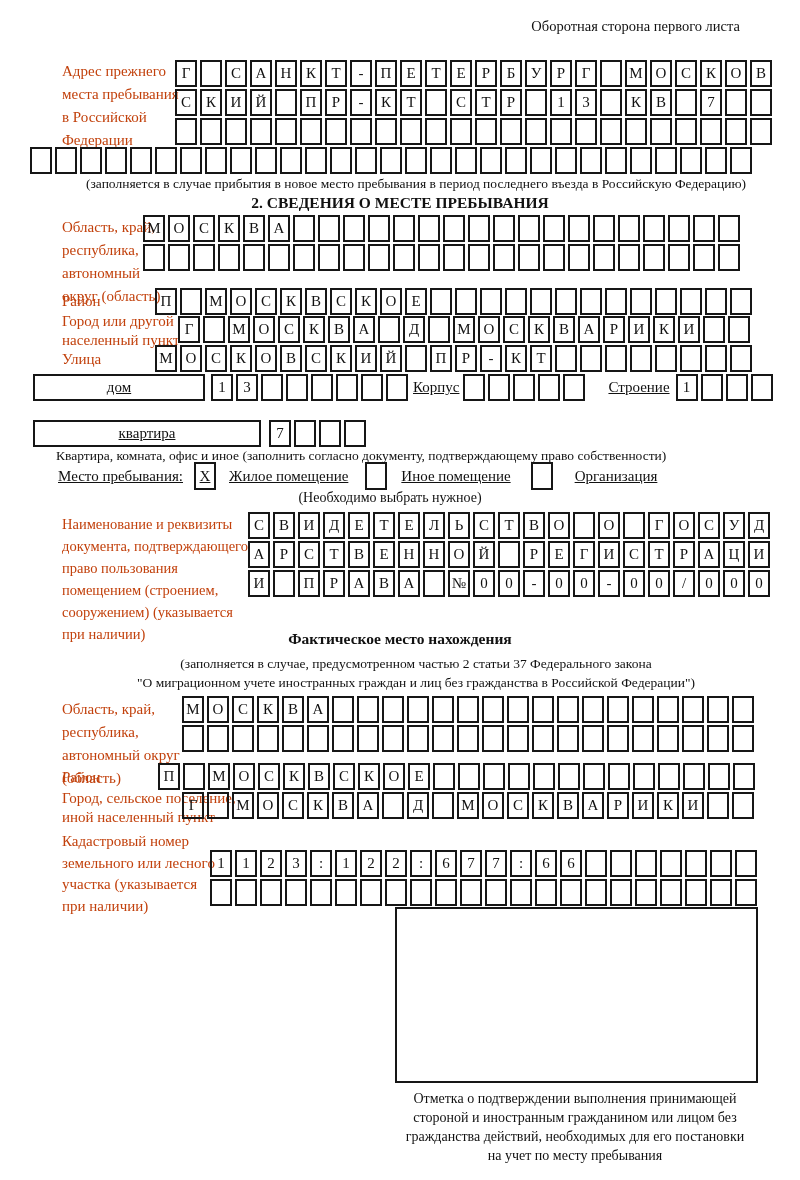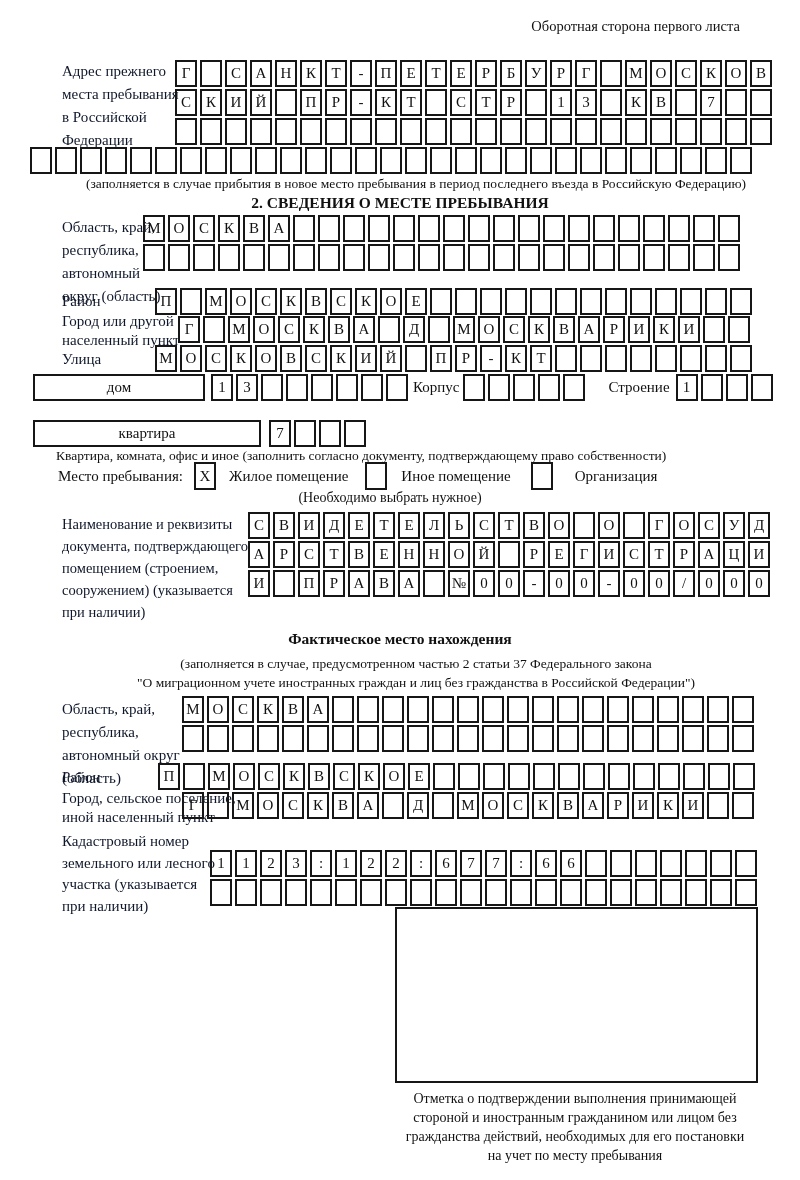--- a/index.html
+++ b/index.html
@@ -1,29 +1,29 @@
 <!DOCTYPE html>
 <html><head>
 <meta charset="utf-8">
 <style>
   html,body{margin:0;padding:0;background:#fff;}
   .page{position:relative;width:800px;height:1180px;background:#fff;color:#111;
         font-family:"Liberation Serif", "DejaVu Serif", serif;overflow:hidden;}
   .abs{position:absolute;}
-  .lbl{font-size:15px;line-height:23px;color:#0f172a;}
+  .lbl{font-size:15px;line-height:23px;color:#c2410c;}
   .lbl .ln{white-space:nowrap;}
   .note{font-size:13.5px;text-align:center;width:800px;left:16px;}
   .titlebar{font-size:15.5px;font-weight:bold;text-align:center;width:800px;left:0;}
   .cellrow{white-space:nowrap;height:27px;}
   .cell{display:inline-block;box-sizing:border-box;width:22px;height:27px;border:2px solid #161616;
         margin-right:3px;text-align:center;font-size:15px;line-height:23px;vertical-align:top;
         font-family:"Liberation Serif", serif;}
   .bigbox{display:inline-block;box-sizing:border-box;height:27px;border:2px solid #161616;
         text-align:center;font-size:15px;line-height:23px;vertical-align:top;}
-  .flexrow{display:flex;align-items:flex-start;}
+  .flexrow{display:flex;align-items:flex-start;text-decoration:underline;}
   .chk{display:inline-block;box-sizing:border-box;width:22px;height:28px;border:2px solid #161616;
         text-align:center;font-size:15px;line-height:24px;vertical-align:middle;}
   .opttext{font-size:15px;line-height:28px;white-space:nowrap;}
   .stampbox{box-sizing:border-box;border:2px solid #161616;background:#fff;}
   .caption{font-size:14px;line-height:19px;text-align:center;}
   .rightnote{font-size:14.5px;white-space:nowrap;}
 </style>
 </head>
 <body>
 
@@ -88,20 +88,21 @@
     <span class="chk" style="margin-left:17px"></span>
     <span class="opttext" style="margin-left:14px">Иное помещение</span>
     <span class="chk" style="margin-left:20px"></span>
     <span class="opttext" style="margin-left:22px">Организация</span>
   </div>
   <div class="abs" style="left:190px;top:490px;width:400px;text-align:center;font-size:14px">(Необходимо выбрать нужное)</div>
 
   <div class="abs lbl" style="left:62px;top:513px;line-height:22px;font-size:14.5px;width:190px">
       <div class="ln">Наименование и реквизиты</div>
       <div class="ln">документа, подтверждающего</div>
+      <div class="ln">право пользования</div>
       <div class="ln">помещением (строением,</div>
       <div class="ln">сооружением) (указывается</div>
       <div class="ln">при наличии)</div>
     </div>
   <div class="abs cellrow" style="left:248px;top:512px"><span class="cell">С</span><span class="cell">В</span><span class="cell">И</span><span class="cell">Д</span><span class="cell">Е</span><span class="cell">Т</span><span class="cell">Е</span><span class="cell">Л</span><span class="cell">Ь</span><span class="cell">С</span><span class="cell">Т</span><span class="cell">В</span><span class="cell">О</span><span class="cell"></span><span class="cell">О</span><span class="cell"></span><span class="cell">Г</span><span class="cell">О</span><span class="cell">С</span><span class="cell">У</span><span class="cell">Д</span></div>
   <div class="abs cellrow" style="left:248px;top:541px"><span class="cell">А</span><span class="cell">Р</span><span class="cell">С</span><span class="cell">Т</span><span class="cell">В</span><span class="cell">Е</span><span class="cell">Н</span><span class="cell">Н</span><span class="cell">О</span><span class="cell">Й</span><span class="cell"></span><span class="cell">Р</span><span class="cell">Е</span><span class="cell">Г</span><span class="cell">И</span><span class="cell">С</span><span class="cell">Т</span><span class="cell">Р</span><span class="cell">А</span><span class="cell">Ц</span><span class="cell">И</span></div>
   <div class="abs cellrow" style="left:248px;top:570px"><span class="cell">И</span><span class="cell"></span><span class="cell">П</span><span class="cell">Р</span><span class="cell">А</span><span class="cell">В</span><span class="cell">А</span><span class="cell"></span><span class="cell">№</span><span class="cell">0</span><span class="cell">0</span><span class="cell">-</span><span class="cell">0</span><span class="cell">0</span><span class="cell">-</span><span class="cell">0</span><span class="cell">0</span><span class="cell">/</span><span class="cell">0</span><span class="cell">0</span><span class="cell">0</span></div>
 
   <div class="abs titlebar" style="top:630px">Фактическое место нахождения</div>
   <div class="abs note" style="top:656px">(заполняется в случае, предусмотренном частью 2 статьи 37 Федерального закона</div>

